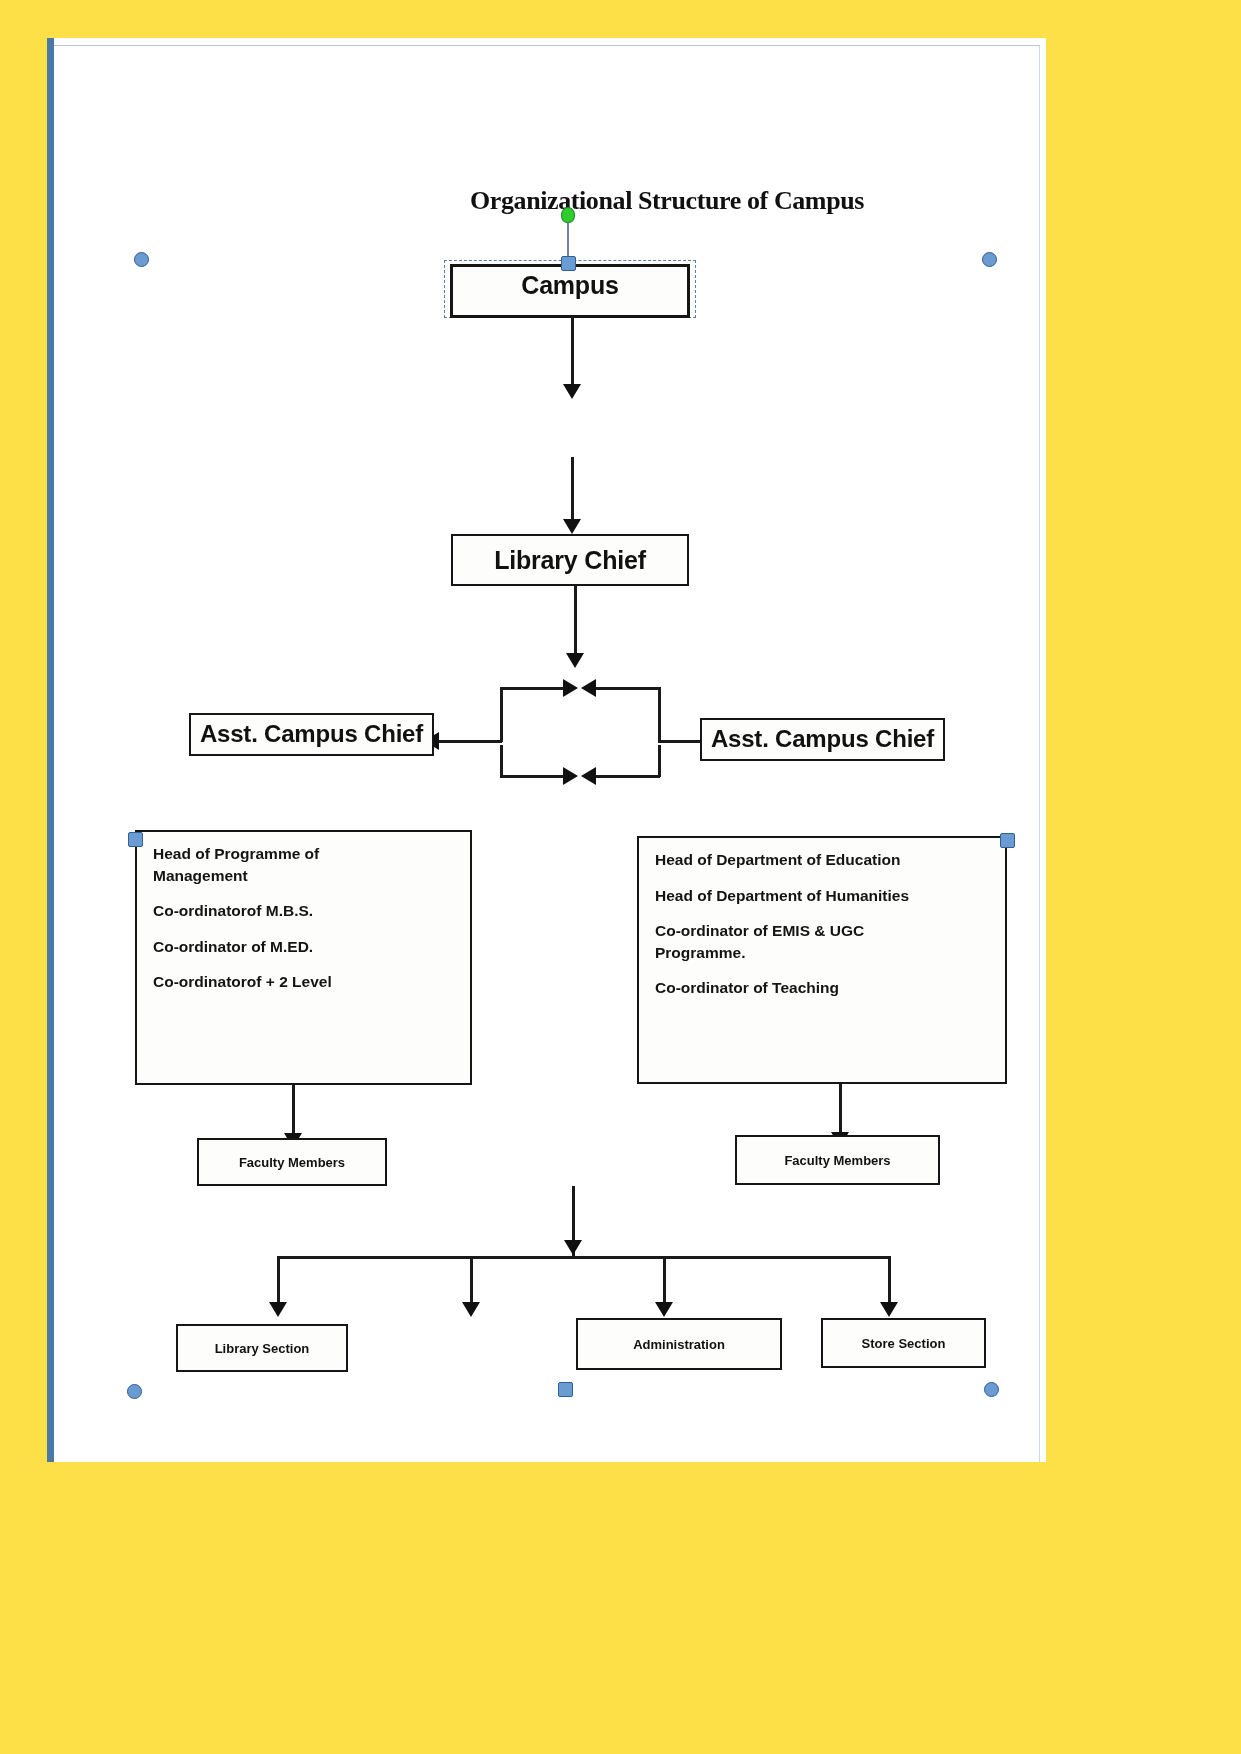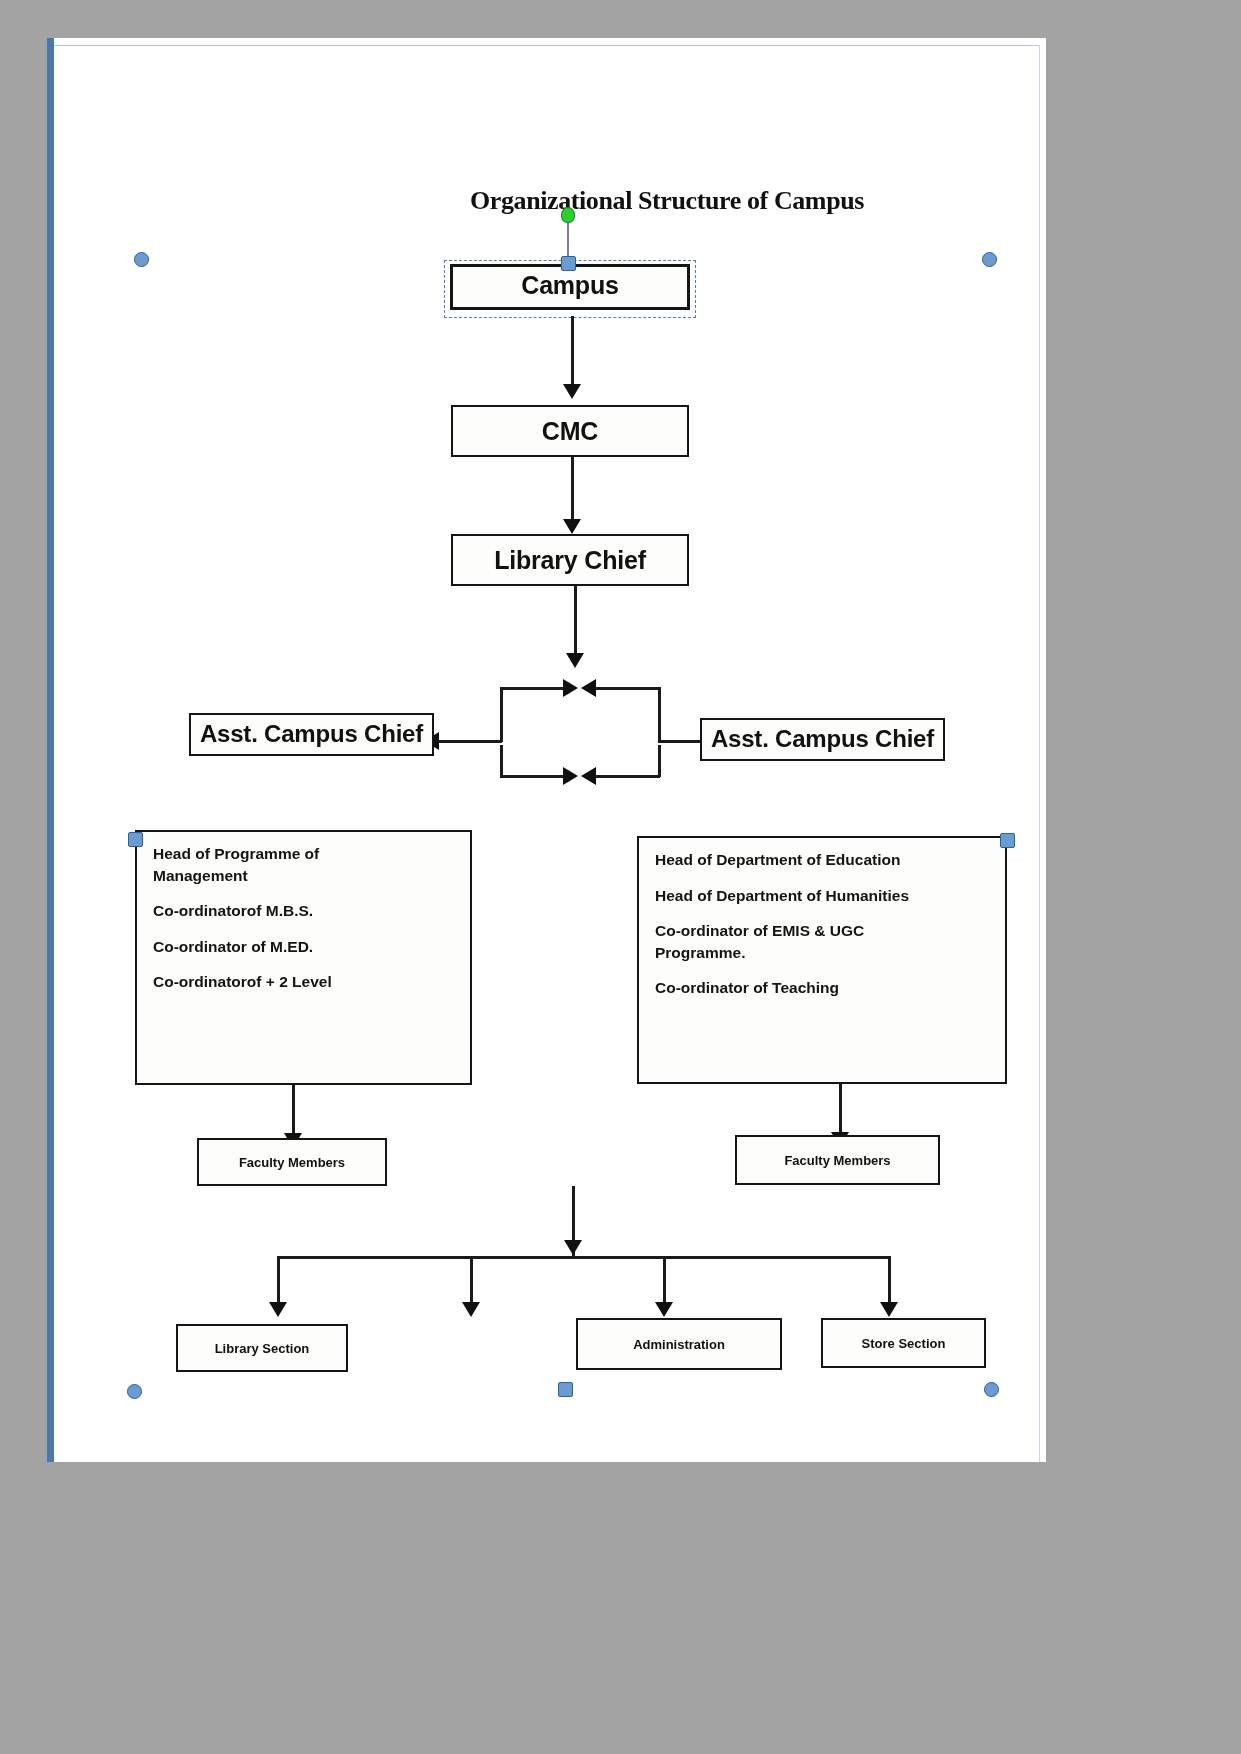--- a/index.html
+++ b/index.html
@@ -1,19 +1,19 @@
 <!DOCTYPE html>
 <html><head>
 <meta charset="utf-8">
 <style>
   html,body{margin:0;padding:0;background:#ffffff;}
   body{font-family:"Liberation Sans",sans-serif;}
   #page{
     position:relative;width:1241px;height:1754px;
-    background:#a3a3a3;overflow:hidden;
+    background:#fde047;overflow:hidden;
   }
   
   #page-frame{
     position:absolute;left:47px;top:38px;width:992px;height:1424px;
     border-left:7px solid #4a79a8;
     background:#ffffff;
   }
   #page-frame-inner{
     position:absolute;left:54px;top:45px;width:986px;height:1417px;
     border-top:1px solid #b9c6d4;
@@ -97,31 +97,28 @@
 
   <div id="page-frame"></div>
   <div id="page-frame-inner"></div>
 
   <div id="chart-title">Organizational Structure of Campus</div>
 
   <div class="rot-stem" style="left:567px;top:220px;height:42px;"></div>
   <div class="rot-knob" style="left:561px;top:207px;"></div>
 
   <div class="sel-dash" style="left:444px;top:260px;width:252px;height:58px;"></div>
-  <div class="node big clip" style="left:450px;top:264px;width:240px;height:46px;border-width:3px;">
+  <div class="node big clip" style="left:450px;top:264px;width:240px;height:54px;border-width:3px;">
     <span style="display:block;margin-top:4px;">Campus</span>
   </div>
   <div class="handle-sq" style="left:561px;top:256px;"></div>
 
   <div class="vline" style="left:571px;top:316px;height:76px;"></div>
   <div class="arrow-down" style="left:563px;top:384px;"></div>
 
-  <div class="node big" style="left:451px;top:405px;width:238px;height:52px;">
-    <span>CMC</span>
-  </div>
 
   <div class="vline" style="left:571px;top:457px;height:70px;"></div>
   <div class="arrow-down" style="left:563px;top:519px;"></div>
 
   <div class="node big" style="left:451px;top:534px;width:238px;height:52px;">
     <span>Library Chief</span>
   </div>
 
   <div class="vline" style="left:574px;top:586px;height:76px;"></div>
   <div class="arrow-down" style="left:566px;top:653px;"></div>

